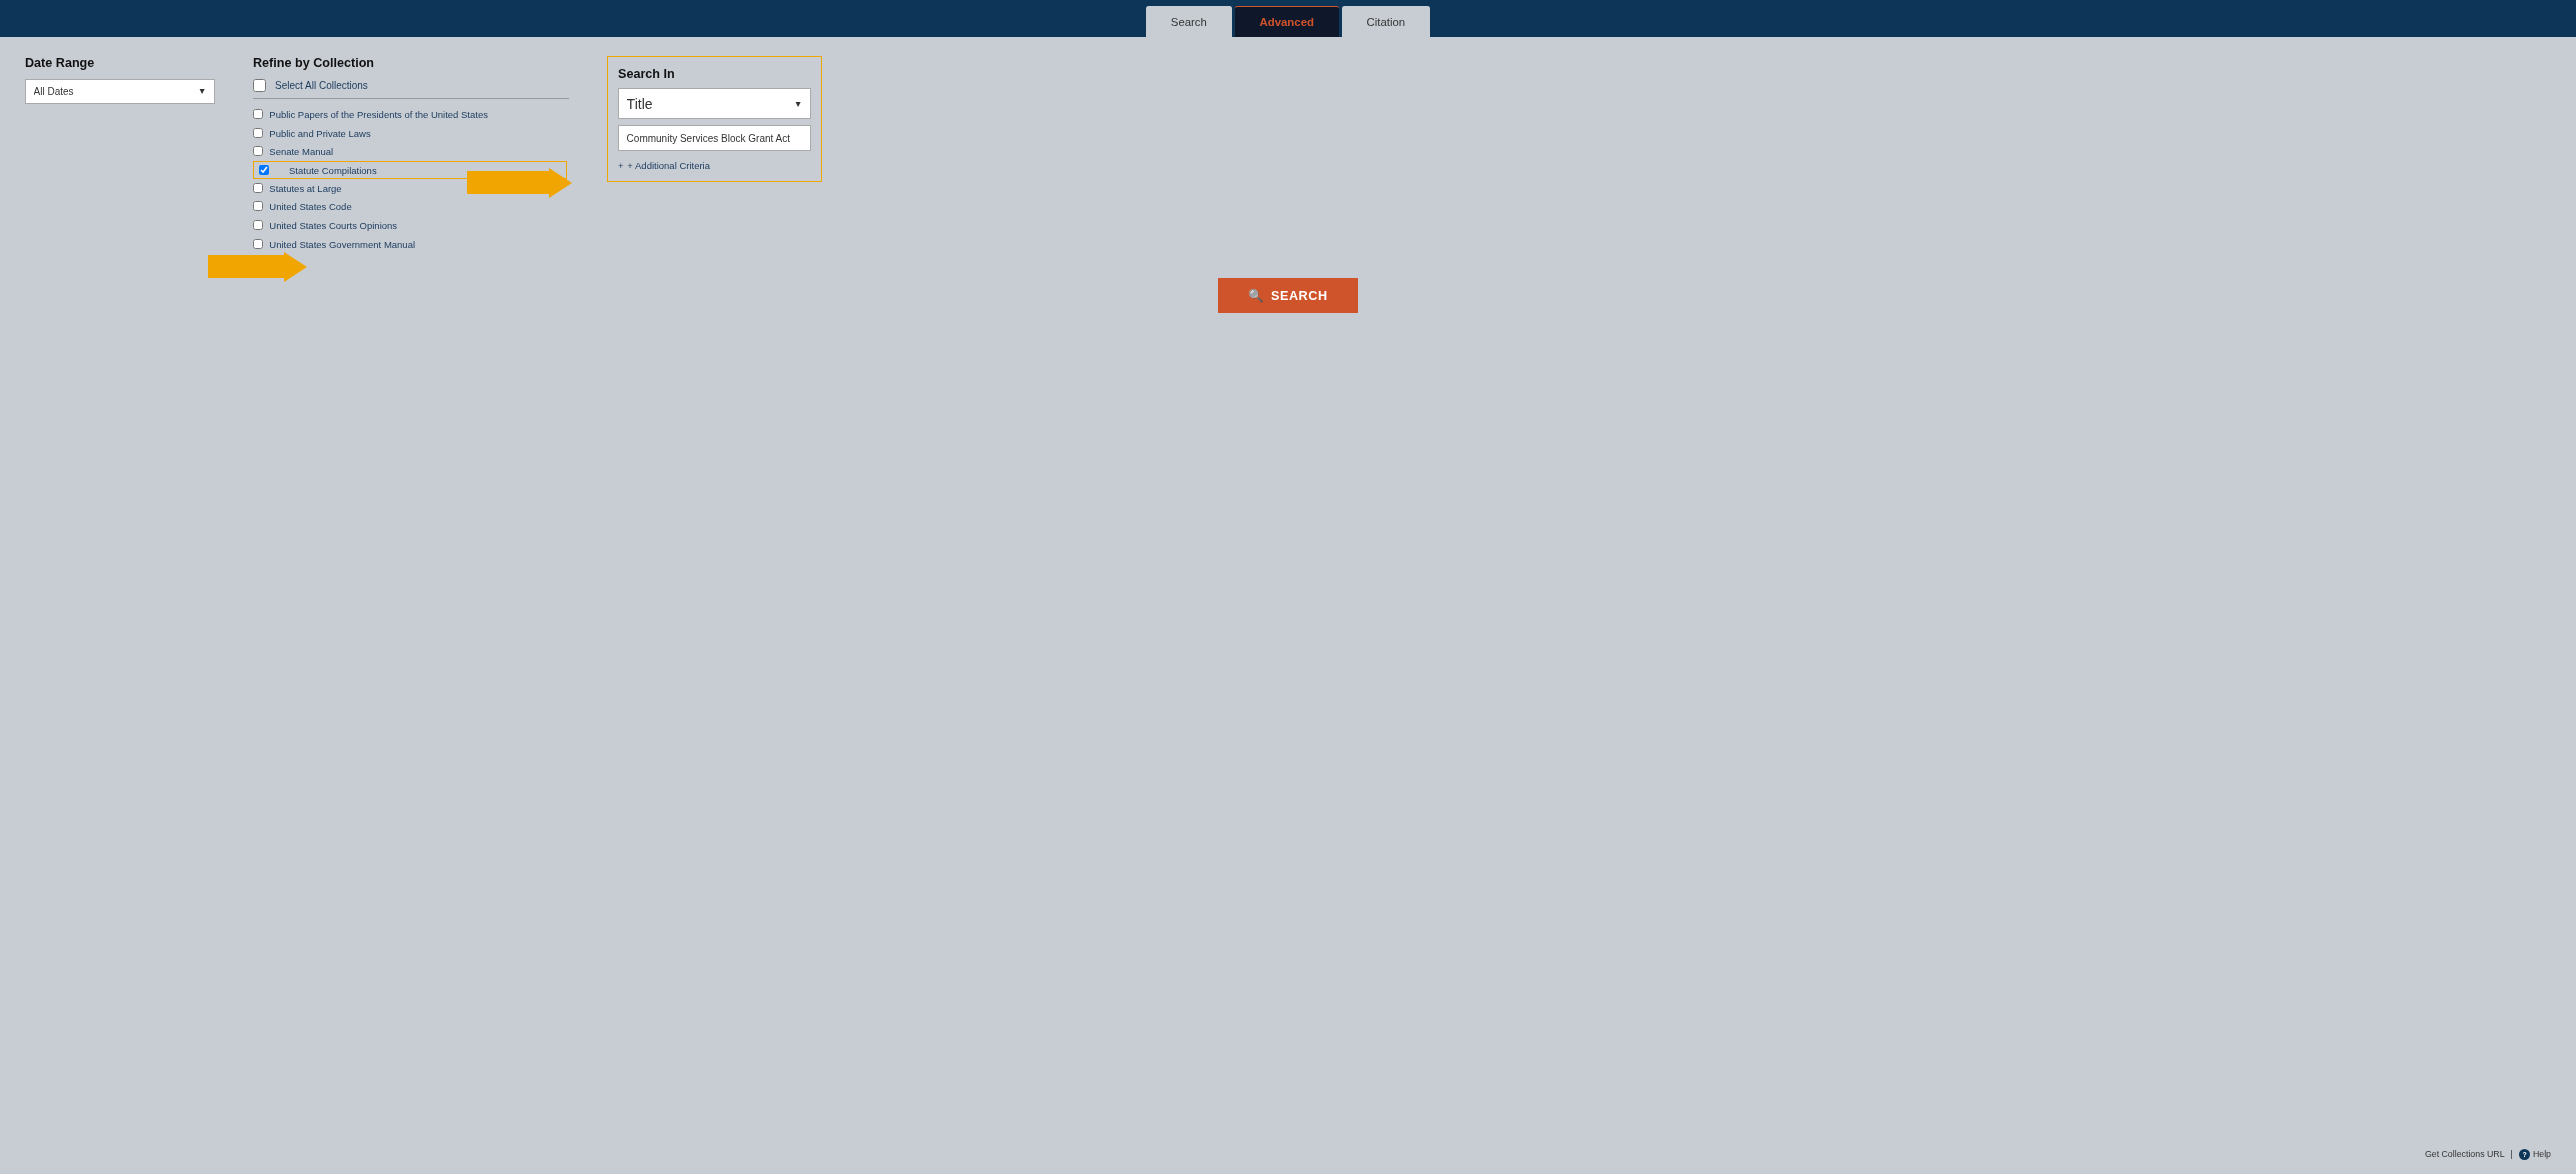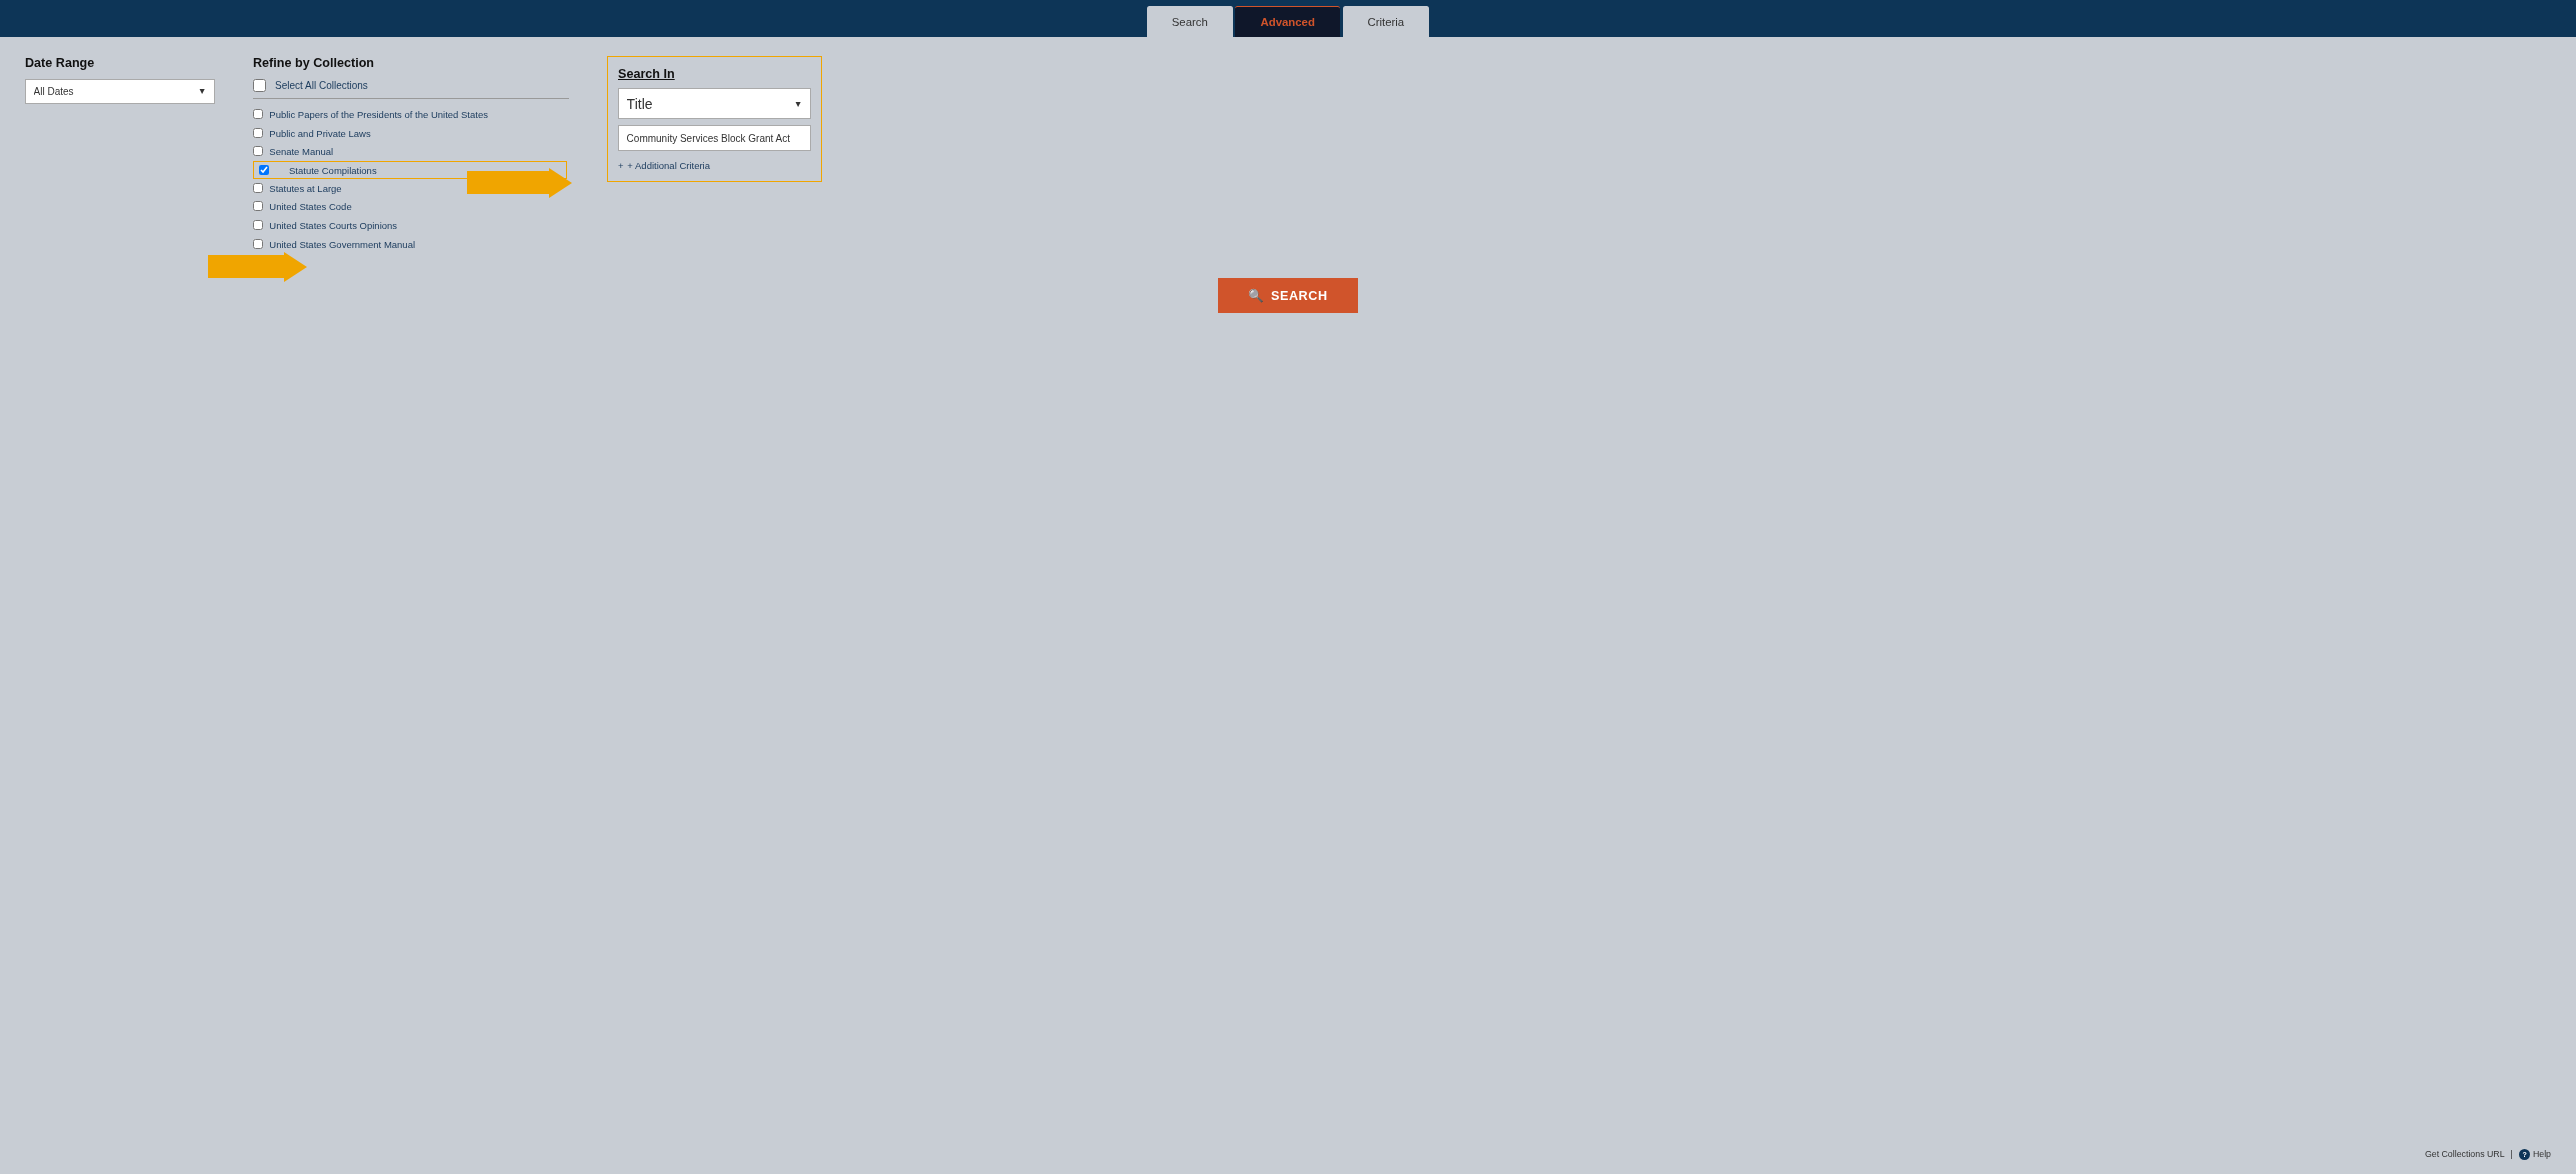--- a/index.html
+++ b/index.html
@@ -150,21 +150,20 @@
       min-width: 215px;
       max-width: 265px;
     }
     .search-in-box {
       border: 1.9px solid #f0a500;
       padding: 10px;
       background: #c8cdd4;
     }
     .search-in-box .section-title {
       margin-bottom: 7.6px;
-      text-decoration: underline;
     }
     .search-in-select-wrapper {
       position: relative;
       background: #fff;
       border: 0.6px solid #aaa;
       margin-bottom: 6.3px;
     }
     .search-in-select {
       width: 100%;
       padding: 6.3px 25px 6.3px 7.6px;
@@ -257,21 +256,21 @@
       background: #999;
     }
   </style>
 </head>
 <body>
 
 <div class="header">
   <div class="tabs">
     <button class="tab">Search</button>
     <button class="tab active">Advanced</button>
-    <button class="tab">Criteria</button>
+    <button class="tab">Citation</button>
   </div>
 </div>
 
 <div class="main">
   <div class="content-row annotation-container">
 
     <div class="date-range-col">
       <div class="section-title">Date Range</div>
       <div class="date-select-wrapper">
         <select class="date-select">

